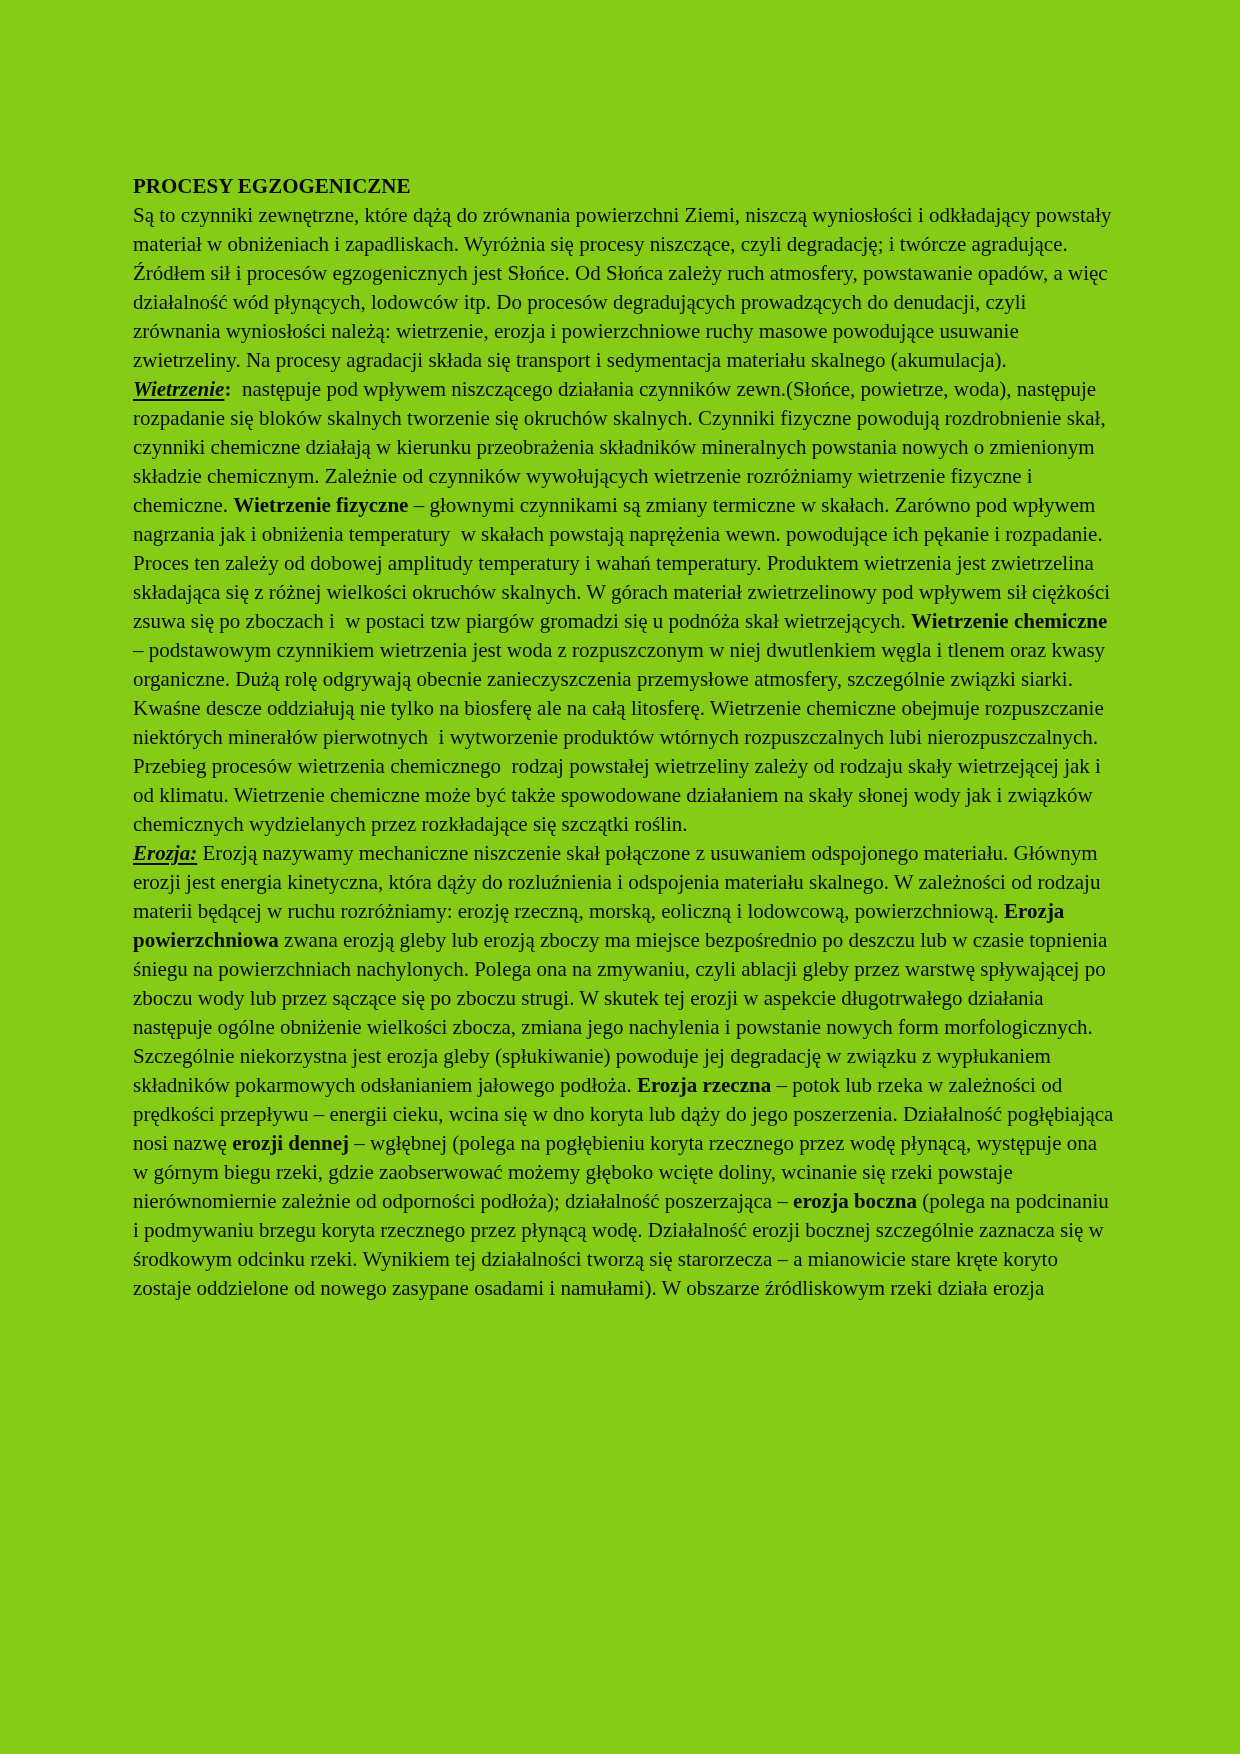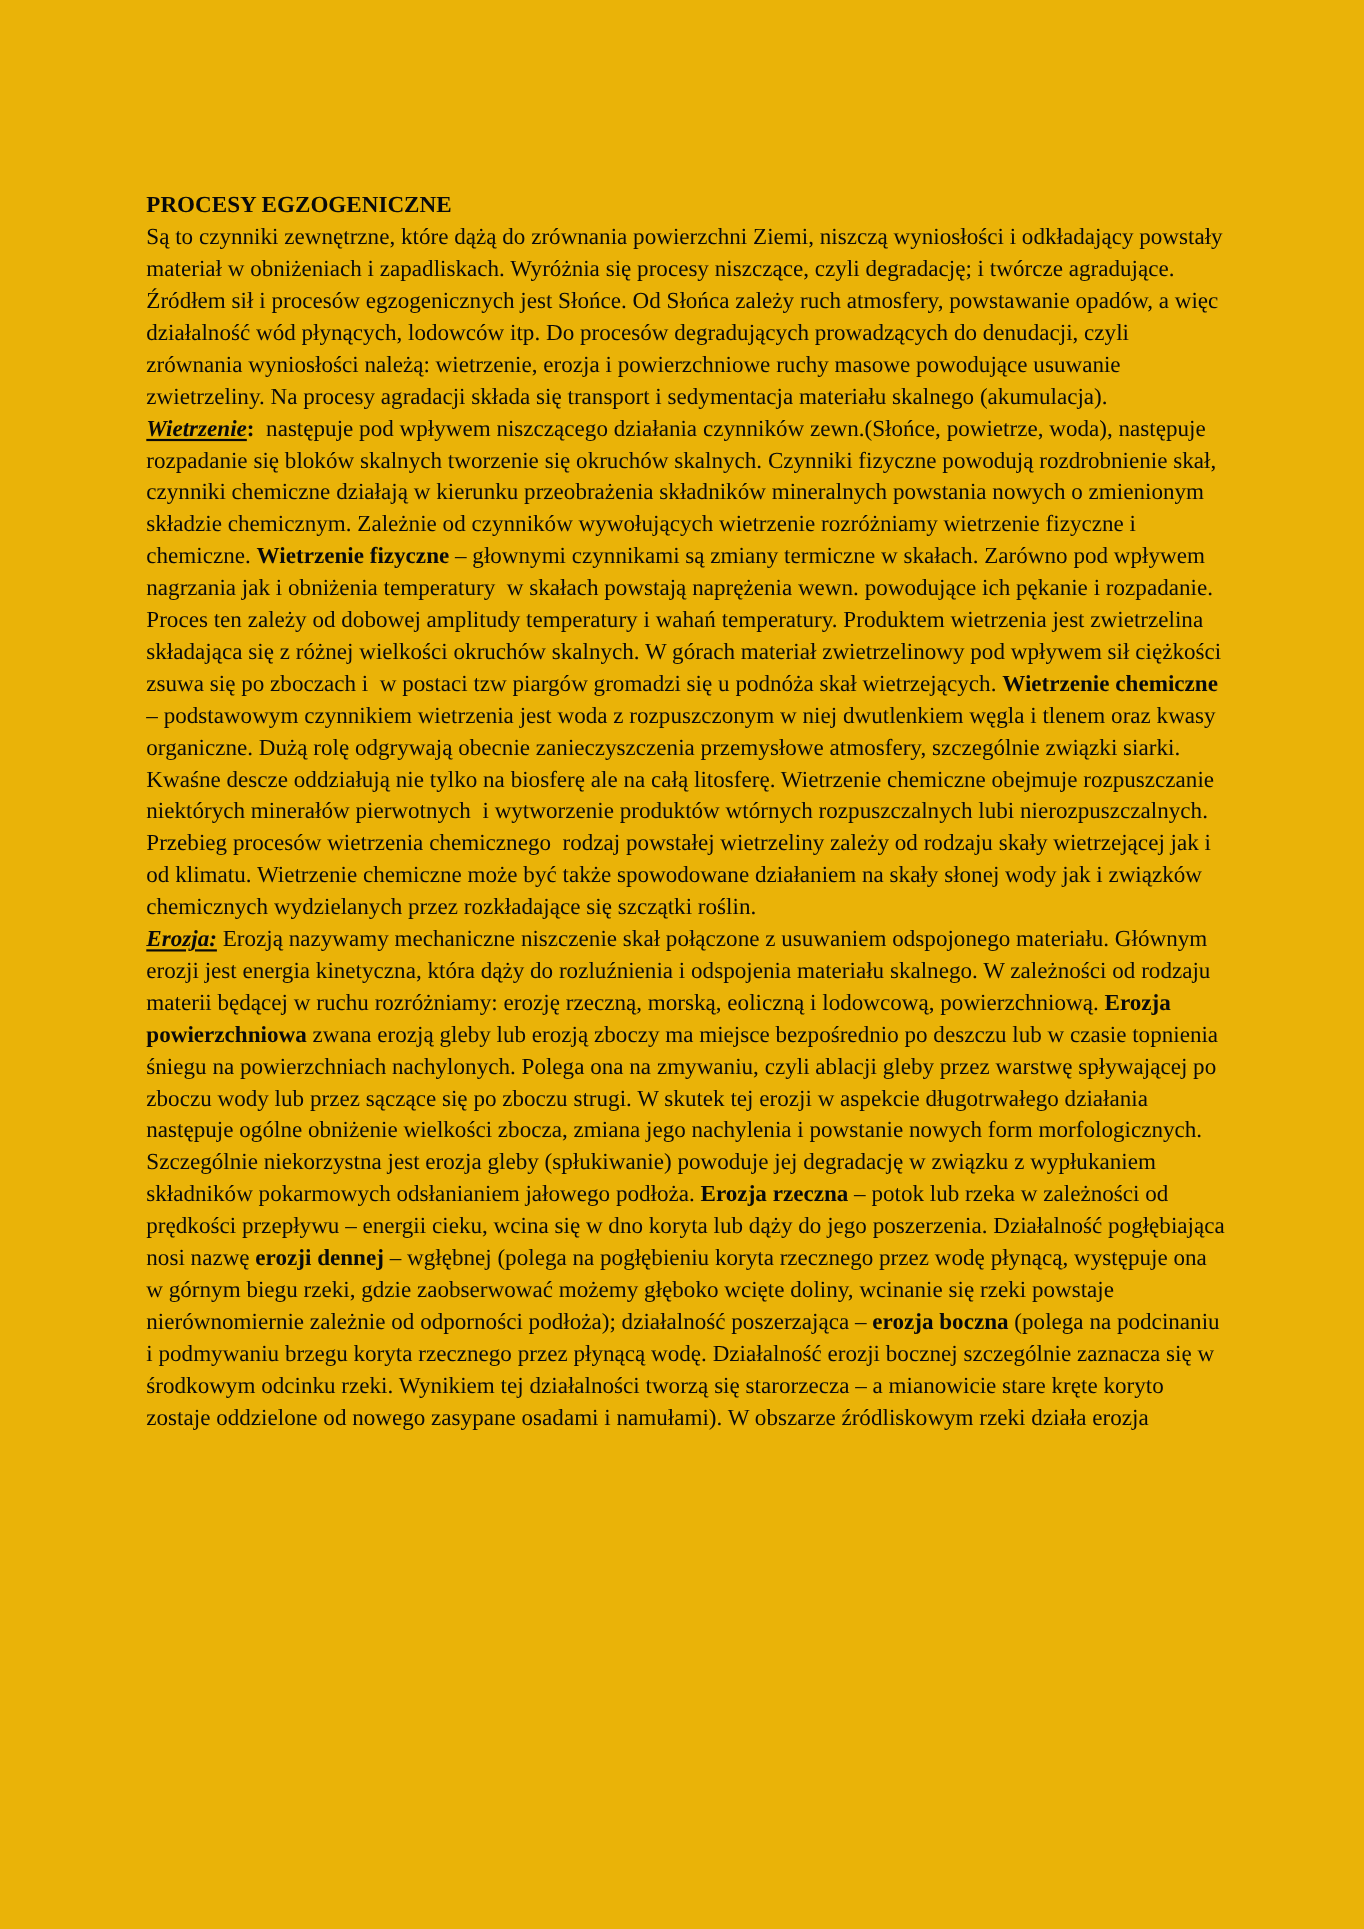--- a/index.html
+++ b/index.html
@@ -40,21 +40,21 @@
     font-style: italic;
     text-decoration: underline;
     text-decoration-thickness: 2px;
     text-underline-offset: 3px;
     margin-top: 44px;
   }
 </style>
 </head>
 <body>
 
-<div class="page" style="background: #eab308;">
+<div class="page" style="background: #84cc16;">
   <div class="doc" style="color: rgb(10, 10, 10);">
     <p class="para title-para">PROCESY EGZOGENICZNE</p>
     <div id="paragraphs">
         <p class="para"><span class="run run-n">Są to czynniki zewnętrzne, które dążą do zrównania powierzchni Ziemi, niszczą wyniosłości i odkładający powstały materiał w obniżeniach i zapadliskach. Wyróżnia się procesy niszczące, czyli degradację; i twórcze agradujące. Źródłem sił i procesów egzogenicznych jest Słońce. Od Słońca zależy ruch atmosfery, powstawanie opadów, a więc działalność wód płynących, lodowców itp. Do procesów degradujących prowadzących do denudacji, czyli zrównania wyniosłości należą: wietrzenie, erozja i powierzchniowe ruchy masowe powodujące usuwanie zwietrzeliny. Na procesy agradacji składa się transport i sedymentacja materiału skalnego (akumulacja).</span></p>
         <p class="para"><span class="run run-biu">Wietrzenie</span><span class="run run-b">:</span><span class="run run-n">&nbsp; następuje pod wpływem niszczącego działania czynników zewn.(Słońce, powietrze, woda), następuje rozpadanie się bloków skalnych tworzenie się okruchów skalnych. Czynniki fizyczne powodują rozdrobnienie skał, czynniki chemiczne działają w kierunku przeobrażenia składników mineralnych powstania nowych o zmienionym składzie chemicznym. Zależnie od czynników wywołujących wietrzenie rozróżniamy wietrzenie fizyczne i chemiczne. </span><span class="run run-b">Wietrzenie fizyczne</span><span class="run run-n"> – głownymi czynnikami są zmiany termiczne w skałach. Zarówno pod wpływem nagrzania jak i obniżenia temperatury  w skałach powstają naprężenia wewn. powodujące ich pękanie i rozpadanie. Proces ten zależy od dobowej amplitudy temperatury i wahań temperatury. Produktem wietrzenia jest zwietrzelina składająca się z różnej wielkości okruchów skalnych. W górach materiał zwietrzelinowy pod wpływem sił ciężkości zsuwa się po zboczach i  w postaci tzw piargów gromadzi się u podnóża skał wietrzejących. </span><span class="run run-b">Wietrzenie chemiczne</span><span class="run run-n"> – podstawowym czynnikiem wietrzenia jest woda z rozpuszczonym w niej dwutlenkiem węgla i tlenem oraz kwasy organiczne. Dużą rolę odgrywają obecnie zanieczyszczenia przemysłowe atmosfery, szczególnie związki siarki. Kwaśne descze oddziałują nie tylko na biosferę ale na całą litosferę. Wietrzenie chemiczne obejmuje rozpuszczanie niektórych minerałów pierwotnych  i wytworzenie produktów wtórnych rozpuszczalnych lubi nierozpuszczalnych. Przebieg procesów wietrzenia chemicznego  rodzaj powstałej wietrzeliny zależy od rodzaju skały wietrzejącej jak i od klimatu. Wietrzenie chemiczne może być także spowodowane działaniem na skały słonej wody jak i związków chemicznych wydzielanych przez rozkładające się szczątki roślin.</span></p>
         <p class="para"><span class="run run-biu">Erozja:</span><span class="run run-n"> Erozją nazywamy mechaniczne niszczenie skał połączone z usuwaniem odspojonego materiału. Głównym erozji jest energia kinetyczna, która dąży do rozluźnienia i odspojenia materiału skalnego. W zależności od rodzaju materii będącej w ruchu rozróżniamy: erozję rzeczną, morską, eoliczną i lodowcową, powierzchniową. </span><span class="run run-b">Erozja powierzchniowa</span><span class="run run-n"> zwana erozją gleby lub erozją zboczy ma miejsce bezpośrednio po deszczu lub w czasie topnienia śniegu na powierzchniach nachylonych. Polega ona na zmywaniu, czyli ablacji gleby przez warstwę spływającej po zboczu wody lub przez sączące się po zboczu strugi. W skutek tej erozji w aspekcie długotrwałego działania następuje ogólne obniżenie wielkości zbocza, zmiana jego nachylenia i powstanie nowych form morfologicznych. Szczególnie niekorzystna jest erozja gleby (spłukiwanie) powoduje jej degradację w związku z wypłukaniem składników pokarmowych odsłanianiem jałowego podłoża. </span><span class="run run-b">Erozja rzeczna</span><span class="run run-n"> – potok lub rzeka w zależności od prędkości przepływu – energii cieku, wcina się w dno koryta lub dąży do jego poszerzenia. Działalność pogłębiająca nosi nazwę </span><span class="run run-b">erozji dennej</span><span class="run run-n"> – wgłębnej (polega na pogłębieniu koryta rzecznego przez wodę płynącą, występuje ona w górnym biegu rzeki, gdzie zaobserwować możemy głęboko wcięte doliny, wcinanie się rzeki powstaje nierównomiernie zależnie od odporności podłoża); działalność poszerzająca – </span><span class="run run-b">erozja boczna</span><span class="run run-n"> (polega na podcinaniu i podmywaniu brzegu koryta rzecznego przez płynącą wodę. Działalność erozji bocznej szczególnie zaznacza się w środkowym odcinku rzeki. Wynikiem tej działalności tworzą się starorzecza – a mianowicie stare kręte koryto zostaje oddzielone od nowego zasypane osadami i namułami). W obszarze źródliskowym rzeki działa erozja</span></p>
       </div>
   </div>
 </div>
 

